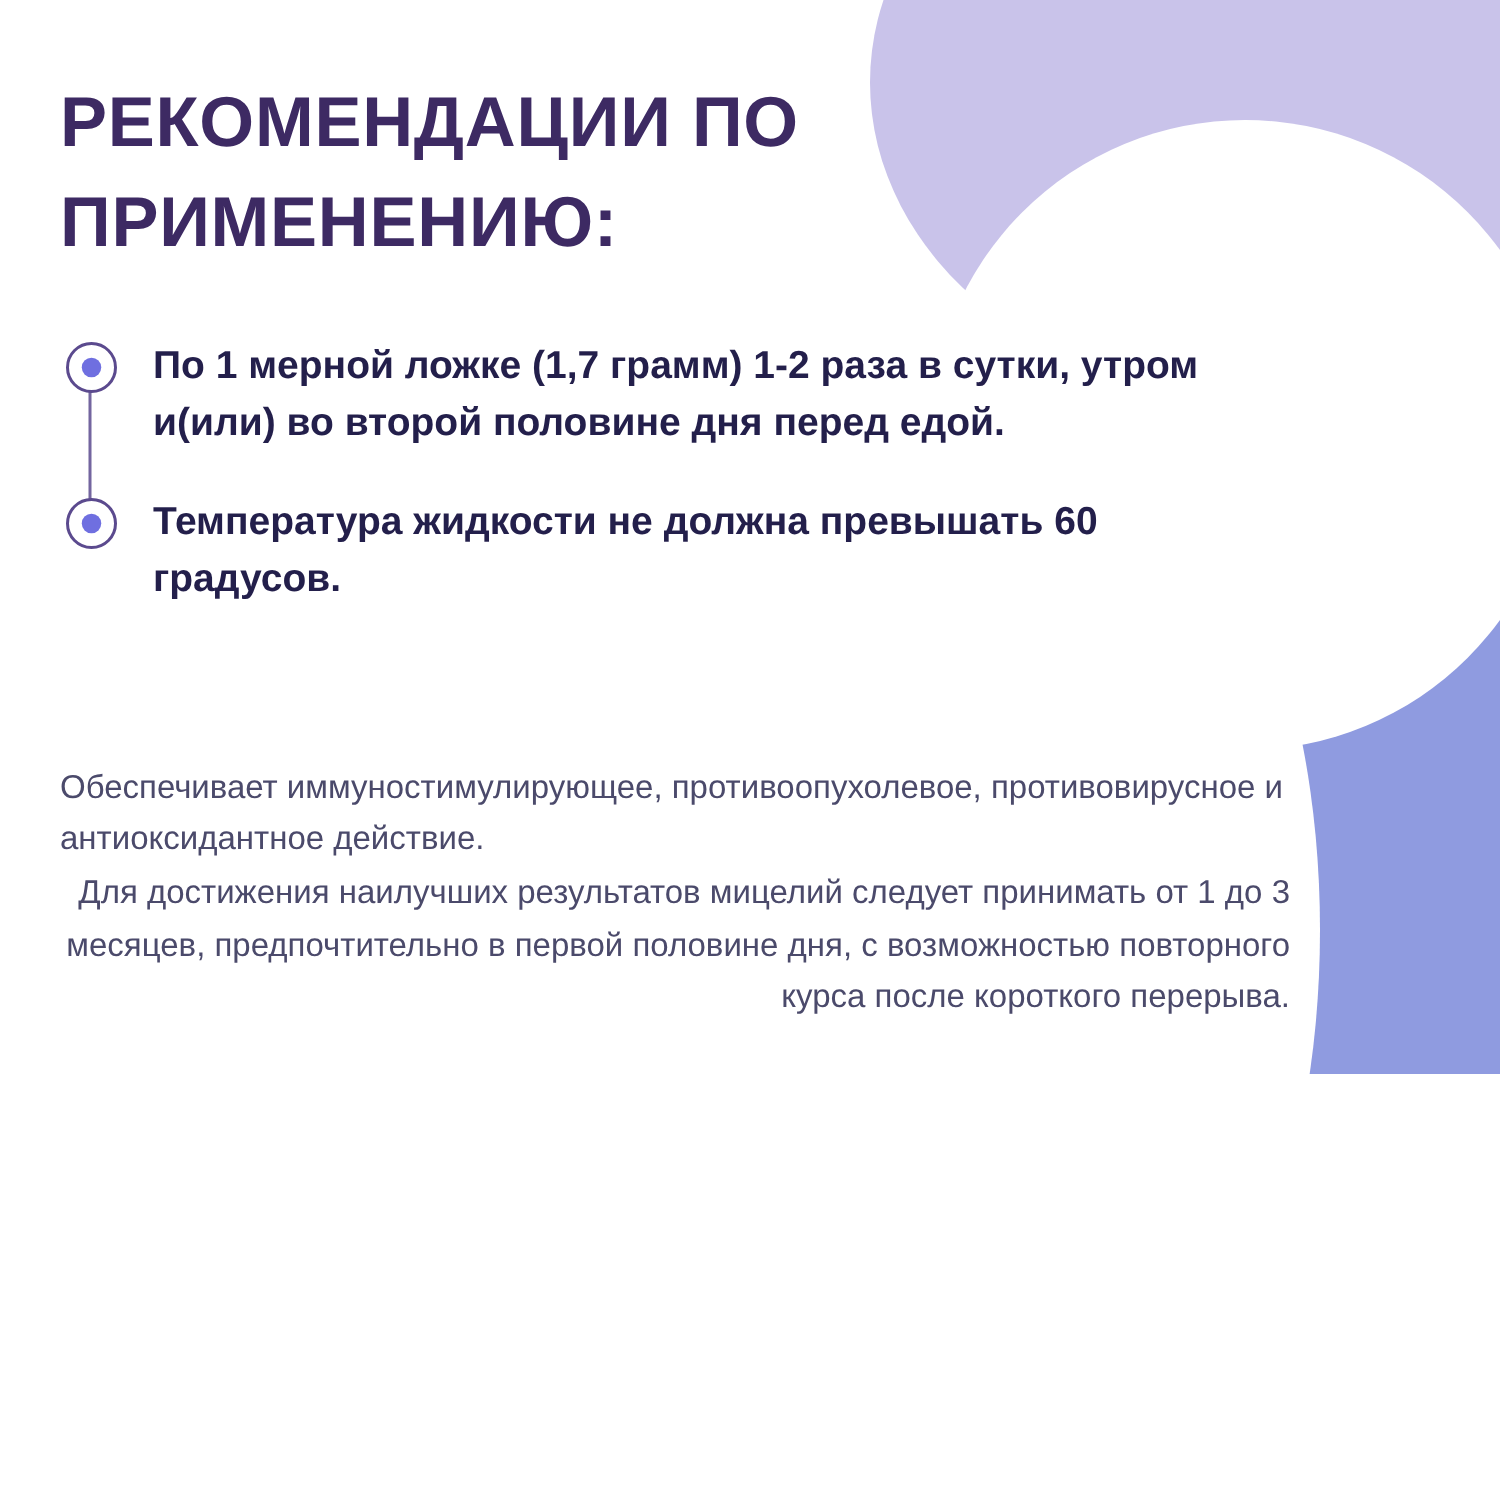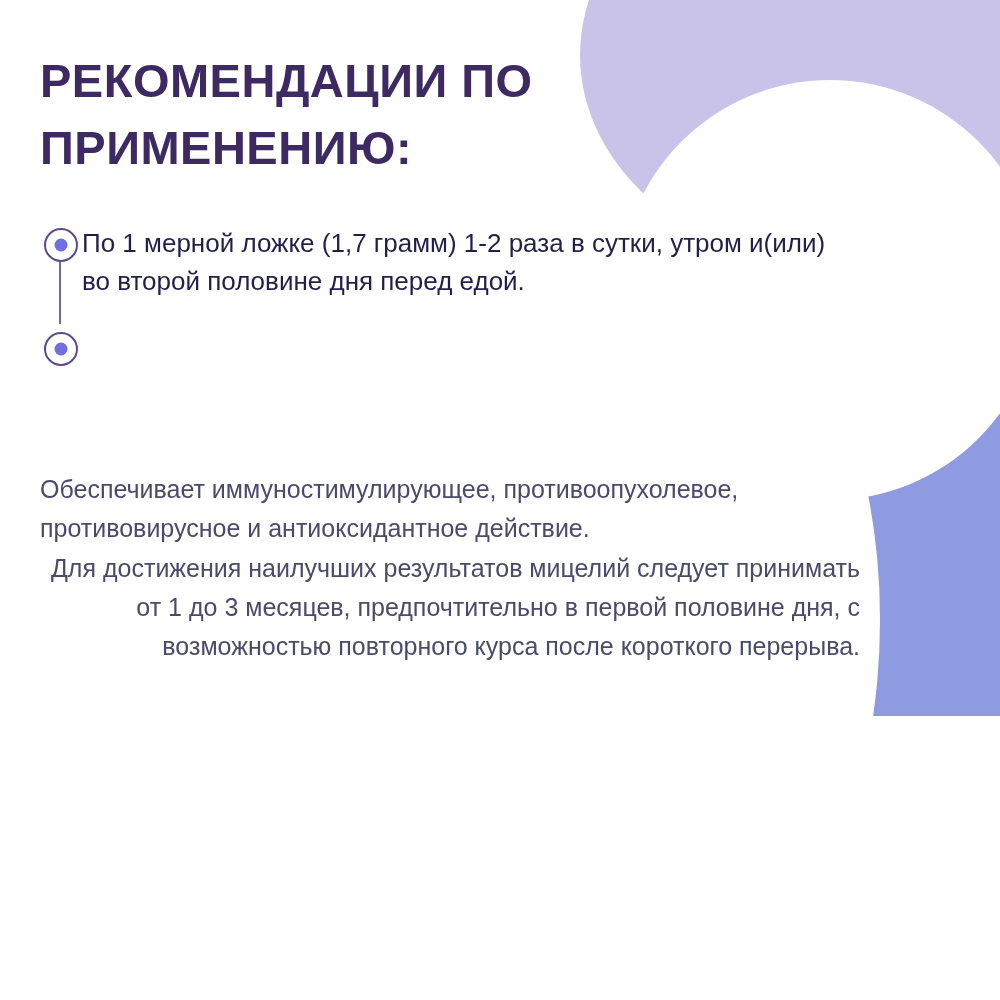--- a/index.html
+++ b/index.html
@@ -119,35 +119,35 @@
     position: absolute;
     left: 50%;
     top: 50%;
     transform: translate(-50%, -50%);
     width: 13px;
     height: 13px;
     border-radius: 50%;
     background: #6f6fe0;
   }
   .item-text {
-    margin-left: 4px;
+    margin-left: 24px;
     color: #231f4b;
     font-size: 26px;
     line-height: 1.45;
     max-width: 760px;
-    font-weight: 400;
+    font-weight: 700;
   }
 
   .footer {
     position: relative;
     z-index: 3;
     margin-top: 104px;
     padding: 0 60px 0 40px;
     color: #4b4a6b;
-    font-size: 25px;
+    font-size: 22px;
     line-height: 1.55;
     max-width: 820px;
   }
   .footer p {
     margin: 0;
   }
   .footer p + p {
     margin-top: 2px;
     text-align: right;
   }
@@ -166,20 +166,21 @@
 
     <h1 class="title">РЕКОМЕНДАЦИИ ПО ПРИМЕНЕНИЮ:</h1>
 
     <ul class="list">
       <li class="list-item">
         <span class="bullet"></span>
         <span class="item-text">По 1 мерной ложке (1,7 грамм) 1-2 раза в сутки, утром и(или) во второй половине дня перед едой.</span>
       </li>
       <li class="list-item">
         <span class="bullet"></span>
+        <span class="item-text">Температура жидкости не должна превышать 60 градусов.</span>
       </li>
     </ul>
 
   </div>
 
   <div class="footer">
     <p>Обеспечивает иммуностимулирующее, противоопухолевое, противовирусное и антиоксидантное действие.</p>
     <p>Для достижения наилучших результатов мицелий следует принимать от 1 до 3 месяцев, предпочтительно в первой половине дня, с возможностью повторного курса после короткого перерыва.</p>
   </div>
 

